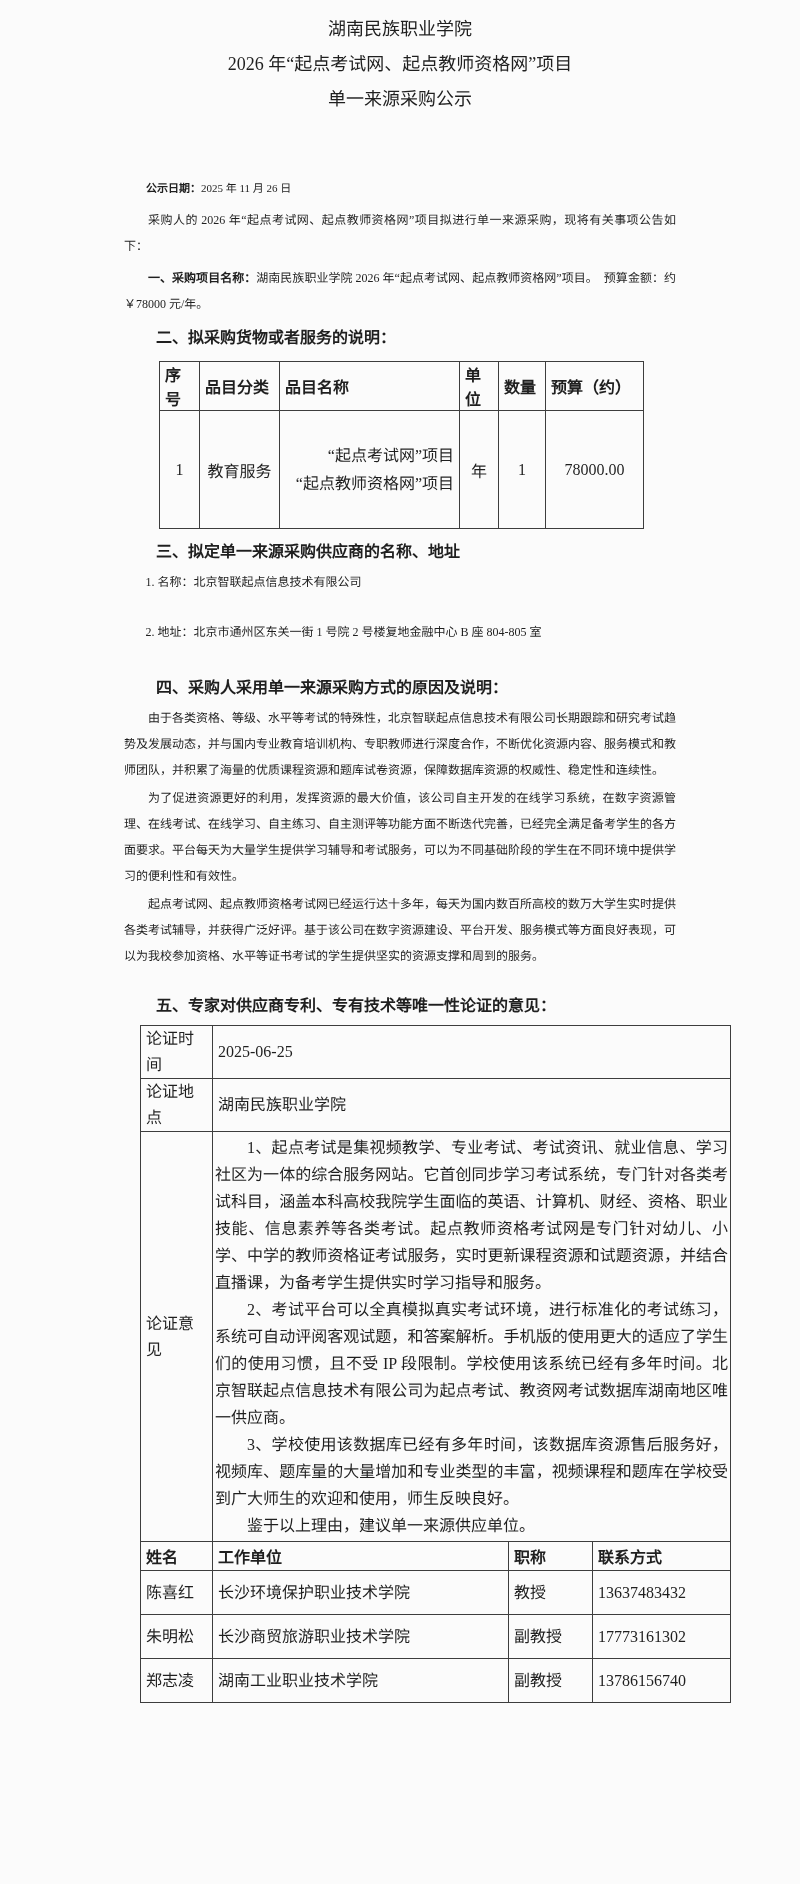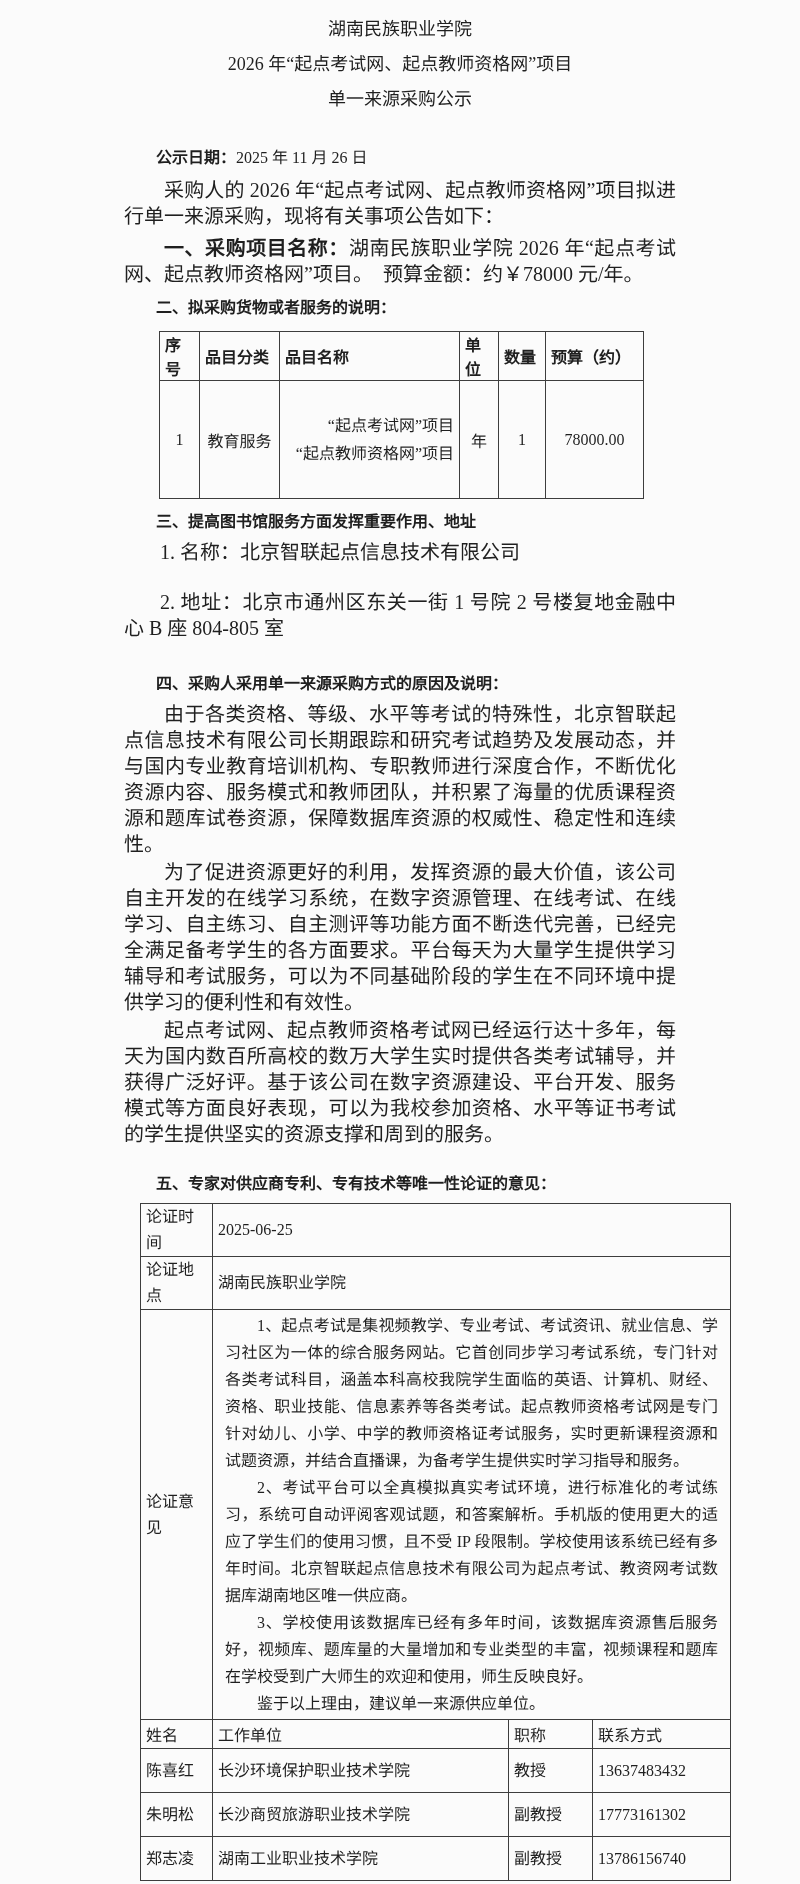--- a/index.html
+++ b/index.html
@@ -18,30 +18,30 @@
   }
   .title{
     width:552px;
     text-align:center;
     font-size:18px;
     line-height:35px;
     padding-top:2px;
   }
   .date-line{
     width:552px;
-    margin:28px 0 6px 0;
-    font-size:16px;
+    margin:58px 0 6px 0;
+    font-size:11px;
     line-height:26px;
     text-indent:2em;
     font-family:Liberation Serif, serif;
   }
   .para{
     width:552px;
     margin:6px 0;
-    font-size:20px;
+    font-size:12px;
     line-height:26px;
     text-align:justify;
     text-indent:2em;
   }
   .heading{
     width:552px;
     margin:8px 0 4px 0;
     font-size:16px;
     line-height:26px;
     font-weight:bold;
@@ -73,30 +73,30 @@
     text-align:right;
     line-height:28px;
   }
   
   .expert-table{
     width:591px;
     margin:6px 0 0 16px;
   }
   .expert-table td{vertical-align:middle;line-height:26px;}
   .expert-table td.lbl{height:27px;}
-  .opinion-cell{padding:2px 12px;}
+  .opinion-cell{padding:2px 2px;}
   .opinion-cell p{
     margin:0;
     text-indent:2em;
     text-align:justify;
     line-height:27px;
     font-size:16px;
   }
   .expert-table th{
-    font-weight:normal;
+    font-weight:bold;
     text-align:left;
     height:29px;
   }
   .expert-table tr.person td{height:44px;}
 </style>
 </head>
 <body>
 
 <div class="page">
 
@@ -139,21 +139,21 @@
         <div>“起点考试网”项目</div>
         <div>“起点教师资格网”项目</div>
       </td>
       <td>年</td>
       <td>1</td>
       <td>78000.00</td>
     </tr>
   </tbody>
     </table>
 
-  <p class="heading">三、提高图书馆服务方面发挥重要作用、地址</p>
+  <p class="heading">三、拟定单一来源采购供应商的名称、地址</p>
   <p class="para indent18 tight">1. 名称：北京智联起点信息技术有限公司</p>
   <p class="para indent18 small-gap-top">2. 地址：北京市通州区东关一街 1 号院 2 号楼复地金融中心 B 座 804-805 室</p>
 
   <p class="heading gap-top">四、采购人采用单一来源采购方式的原因及说明：</p>
   <p class="para tight">由于各类资格、等级、水平等考试的特殊性，北京智联起点信息技术有限公司长期跟踪和研究考试趋势及发展动态，并与国内专业教育培训机构、专职教师进行深度合作，不断优化资源内容、服务模式和教师团队，并积累了海量的优质课程资源和题库试卷资源，保障数据库资源的权威性、稳定性和连续性。</p>
   <p class="para tight">为了促进资源更好的利用，发挥资源的最大价值，该公司自主开发的在线学习系统，在数字资源管理、在线考试、在线学习、自主练习、自主测评等功能方面不断迭代完善，已经完全满足备考学生的各方面要求。平台每天为大量学生提供学习辅导和考试服务，可以为不同基础阶段的学生在不同环境中提供学习的便利性和有效性。</p>
   <p class="para tight">起点考试网、起点教师资格考试网已经运行达十多年，每天为国内数百所高校的数万大学生实时提供各类考试辅导，并获得广泛好评。基于该公司在数字资源建设、平台开发、服务模式等方面良好表现，可以为我校参加资格、水平等证书考试的学生提供坚实的资源支撑和周到的服务。</p>
 
   <p class="heading small-gap-top">五、专家对供应商专利、专有技术等唯一性论证的意见：</p>
 

